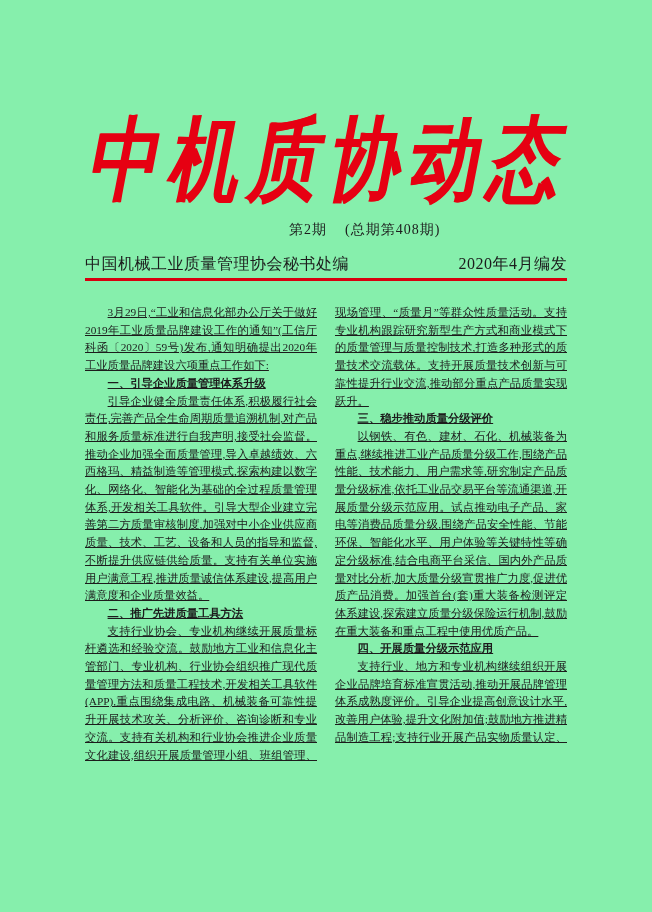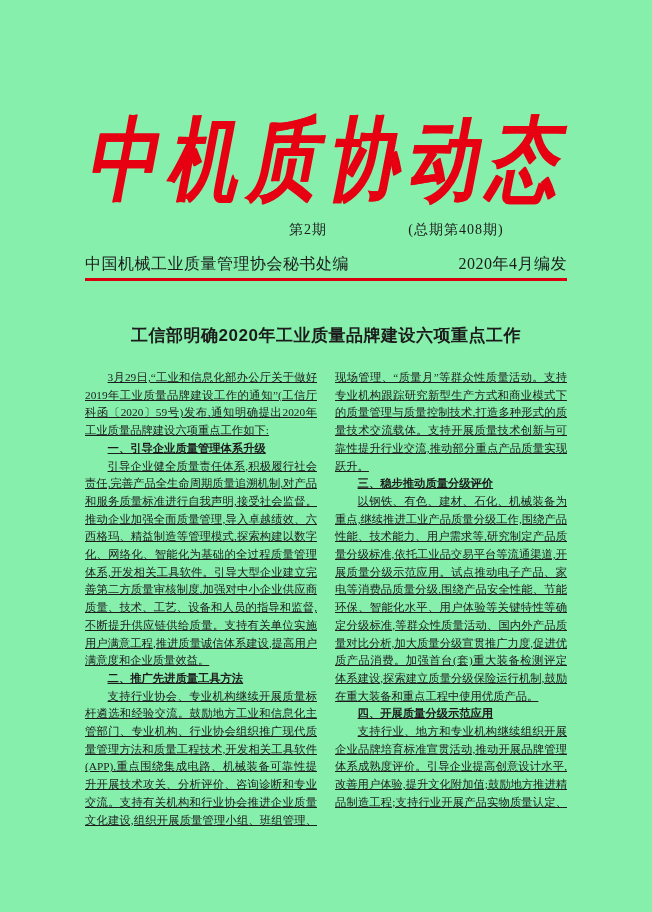--- a/index.html
+++ b/index.html
@@ -34,21 +34,21 @@
   .issue-row {
     margin-top: 60px;
     display: grid;
     grid-template-columns: 1fr auto 1fr;
     align-items: baseline;
     font-size: 14px;
     line-height: 20px;
     letter-spacing: 1px;
   }
   .issue-row .mid   { text-align: center; transform: translateX(-18px); }
-  .issue-row .right { text-align: center; }
+  .issue-row .right { text-align: left; }
   .editor-row {
     margin-top: 13px;
     display: flex;
     justify-content: space-between;
     align-items: baseline;
     font-size: 16px;
     line-height: 21px;
     letter-spacing: 0.5px;
     gap: 11px;
   }
@@ -102,27 +102,26 @@
     </div>
 
     <div class="editor-row">
       <span>中国机械工业质量管理协会秘书处编</span>
       <span>2020年4月编发</span>
     </div>
 
     <div class="red-rule" style="background: rgb(216, 0, 15);"></div>
   </div>
 
-  <h2 class="article-title">工信部明确2020年工业质量品牌建设六项重点工作</h2>
 
   <div class="article-body">
       <p class="para">3月29日,“工业和信息化部办公厅关于做好2019年工业质量品牌建设工作的通知”(工信厅科函〔2020〕59号)发布,通知明确提出2020年工业质量品牌建设六项重点工作如下:</p>
       <p class="heading">一、引导企业质量管理体系升级</p>
       <p class="para">引导企业健全质量责任体系,积极履行社会责任,完善产品全生命周期质量追溯机制,对产品和服务质量标准进行自我声明,接受社会监督。推动企业加强全面质量管理,导入卓越绩效、六西格玛、精益制造等管理模式,探索构建以数字化、网络化、智能化为基础的全过程质量管理体系,开发相关工具软件。引导大型企业建立完善第二方质量审核制度,加强对中小企业供应商质量、技术、工艺、设备和人员的指导和监督,不断提升供应链供给质量。支持有关单位实施用户满意工程,推进质量诚信体系建设,提高用户满意度和企业质量效益。</p>
       <p class="heading">二、推广先进质量工具方法</p>
       <p class="para">支持行业协会、专业机构继续开展质量标杆遴选和经验交流。鼓励地方工业和信息化主管部门、专业机构、行业协会组织推广现代质量管理方法和质量工程技术,开发相关工具软件(APP),重点围绕集成电路、机械装备可靠性提升开展技术攻关、分析评价、咨询诊断和专业交流。支持有关机构和行业协会推进企业质量文化建设,组织开展质量管理小组、班组管理、现场管理、“质量月”等群众性质量活动。支持专业机构跟踪研究新型生产方式和商业模式下的质量管理与质量控制技术,打造多种形式的质量技术交流载体。支持开展质量技术创新与可靠性提升行业交流,推动部分重点产品质量实现跃升。</p>
       <p class="heading">三、稳步推动质量分级评价</p>
-      <p class="para">以钢铁、有色、建材、石化、机械装备为重点,继续推进工业产品质量分级工作,围绕产品性能、技术能力、用户需求等,研究制定产品质量分级标准,依托工业品交易平台等流通渠道,开展质量分级示范应用。试点推动电子产品、家电等消费品质量分级,围绕产品安全性能、节能环保、智能化水平、用户体验等关键特性等确定分级标准,等群众性质量活动、国内外产品质量对比分析,加大质量分级宣贯推广力度,促进优质产品消费。加强首台(套)重大装备检测评定体系建设,探索建立质量分级保险运行机制,鼓励在重大装备和重点工程中使用优质产品。</p>
+      <p class="para">以钢铁、有色、建材、石化、机械装备为重点,继续推进工业产品质量分级工作,围绕产品性能、技术能力、用户需求等,研究制定产品质量分级标准,依托工业品交易平台等流通渠道,开展质量分级示范应用。试点推动电子产品、家电等消费品质量分级,围绕产品安全性能、节能环保、智能化水平、用户体验等关键特性等确定分级标准,结合电商平台采信、国内外产品质量对比分析,加大质量分级宣贯推广力度,促进优质产品消费。加强首台(套)重大装备检测评定体系建设,探索建立质量分级保险运行机制,鼓励在重大装备和重点工程中使用优质产品。</p>
       <p class="heading">四、开展质量分级示范应用</p>
       <p class="para">支持行业、地方和专业机构继续组织开展企业品牌培育标准宣贯活动,推动开展品牌管理体系成熟度评价。引导企业提高创意设计水平,改善用户体验,提升文化附加值;鼓励地方推进精品制造工程;支持行业开展产品实物质量认定、用户满意产品评选等工作。继续推进产业集群区域品牌建设,引导集群加强技术服务平台建</p>
     </div>
 
 </div>
 
 </body></html>

